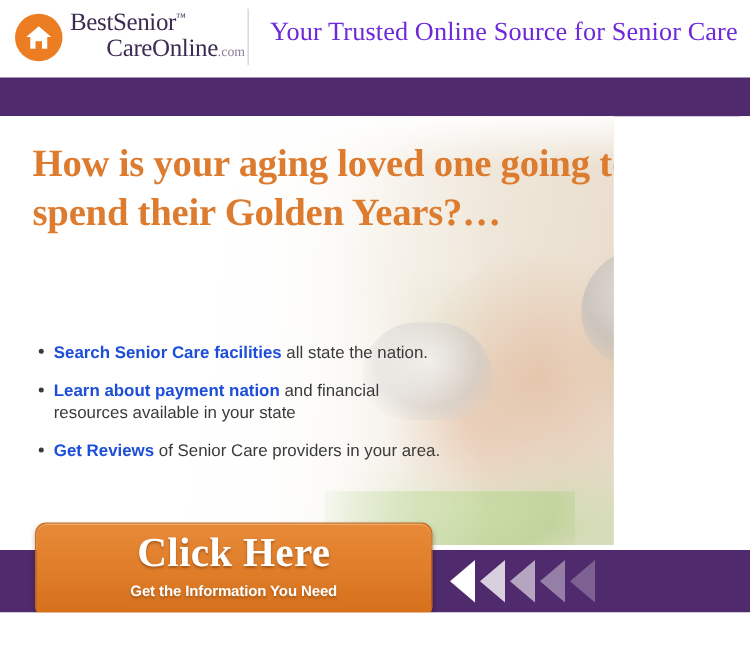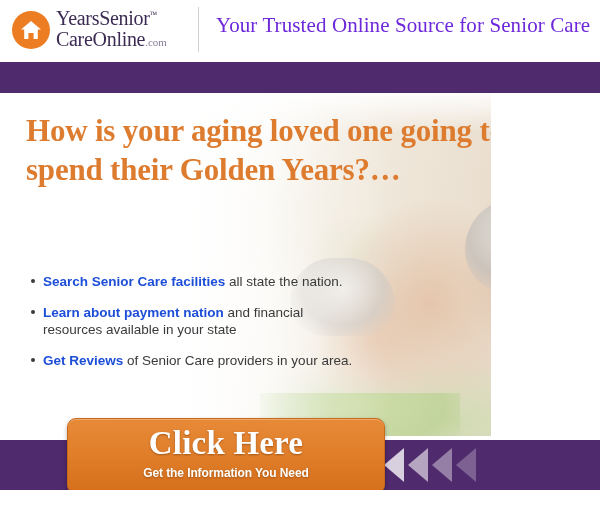--- a/index.html
+++ b/index.html
@@ -57,20 +57,21 @@
   .logo-line1 {
     font-size: 20px;
     letter-spacing: -0.3px;
     white-space: nowrap;
   }
   .logo-line2 {
     font-size: 20px;
     letter-spacing: -0.3px;
     white-space: nowrap;
     margin-top: 1px;
+    text-align: right;
   }
   .lw-light { font-weight: 400; }
   .lw-bold  { font-weight: 400; }
   .lw-tm    { font-size: 8px; vertical-align: super; font-weight: 400;}
   .lw-com   { font-size: 11px; color: #8A7C99; font-weight: 400; letter-spacing: 0; }
 
   .divider {
     position: absolute;
     left: 198px; top: 7px;
     width: 1px; height: 45px;
@@ -232,21 +233,20 @@
   .cta {
     position: absolute;
     left: 28px; top: 418px;
     width: 318px; height: 76px;
     border-radius: 9px;
     background: linear-gradient(180deg, #E78A38 0%, #E07E2A 48%, #D56F1C 100%);
     box-shadow: 0 2px 4px rgba(0,0,0,0.30), inset 0 1px 0 rgba(255,255,255,0.28);
     border: 1px solid #C96A1B;
     box-sizing: border-box;
     cursor: pointer;
-    margin-left: 39px;
   }
   .cta-main {
     position: absolute;
     left: 0; top: 5px;
     width: 100%;
     text-align: center;
     font-family: "Liberation Serif", serif;
     font-weight: 700;
     font-size: 33px;
     line-height: 38px;
@@ -282,21 +282,21 @@
   <div class="header">
 
     <div class="logo-wrap">
       <div class="logo-mark">
         <svg width="24" height="24" viewBox="0 0 24 24" aria-hidden="true">
           <path d="M12 3 L22 11.5 L18.8 11.5 L18.8 21 L14.6 21 L14.6 15 L9.4 15 L9.4 21 L5.2 21 L5.2 11.5 L2 11.5 Z" fill="#ffffff"></path>
         </svg>
       </div>
       <div class="logo-text">
         <div class="logo-line1">
-          <span class="lw-light">Years</span><span class="lw-bold">Senior</span><span class="lw-tm">™</span>
+          <span class="lw-light">Best</span><span class="lw-bold">Senior</span><span class="lw-tm">™</span>
         </div>
         <div class="logo-line2">
           <span class="lw-bold">Care</span><span class="lw-light">Online</span><span class="lw-com">.com</span>
         </div>
       </div>
     </div>
 
     <div class="divider"></div>
 
     <div class="tagline">Your Trusted Online Source for Senior Care</div>

